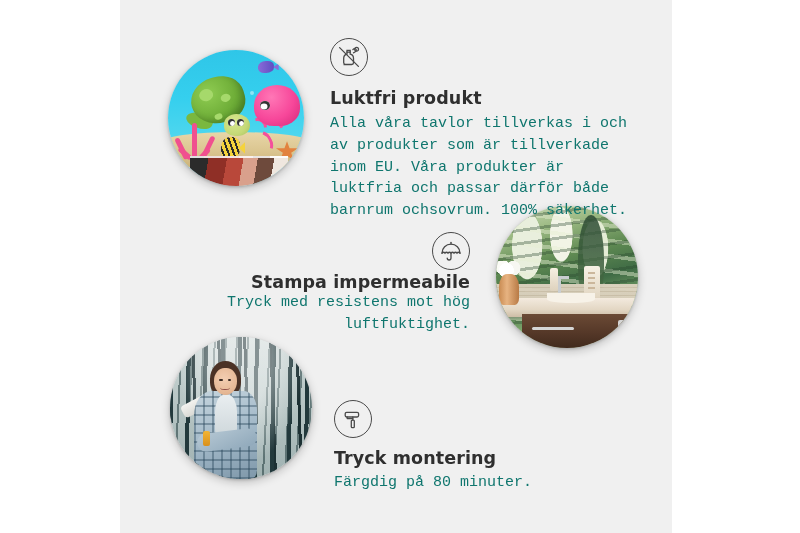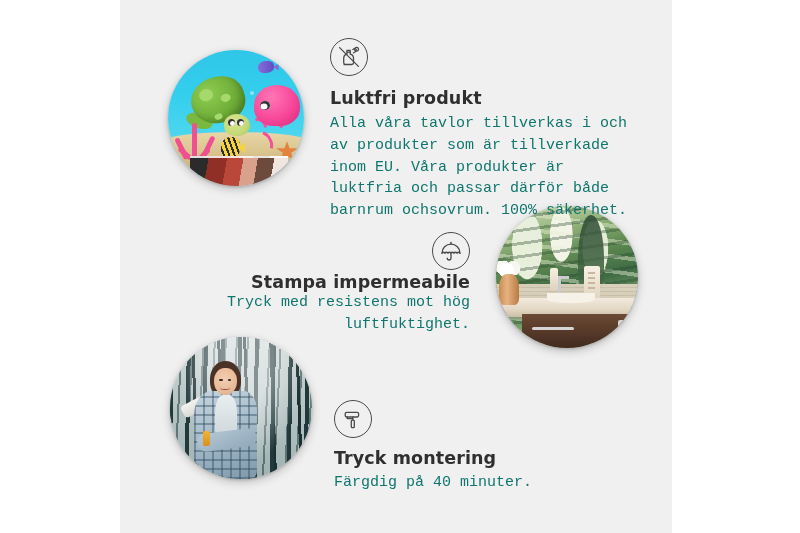--- a/index.html
+++ b/index.html
@@ -404,16 +404,16 @@
   <div class="feature" id="feature-mounting">
     <div class="f-icon">
       <svg width="26" height="26" viewBox="0 0 26 26" fill="none" stroke="#4a4a4a" stroke-width="1.3" stroke-linecap="round" stroke-linejoin="round">
         <rect x="5.2" y="6.4" width="13.4" height="4.6" rx="1.4"></rect>
         <path d="M7.2 11v1.6h5.6"></path>
         <path d="M12.8 11v3.1"></path>
         <rect x="11.3" y="14.1" width="3" height="7.6" rx=".9"></rect>
       </svg>
     </div>
     <div class="f-title">Tryck montering</div>
-    <div class="f-desc">Färgdig på 40 minuter.</div>
+    <div class="f-desc">Färgdig på 80 minuter.</div>
   </div>
 
 </div>
 
 </body></html>

